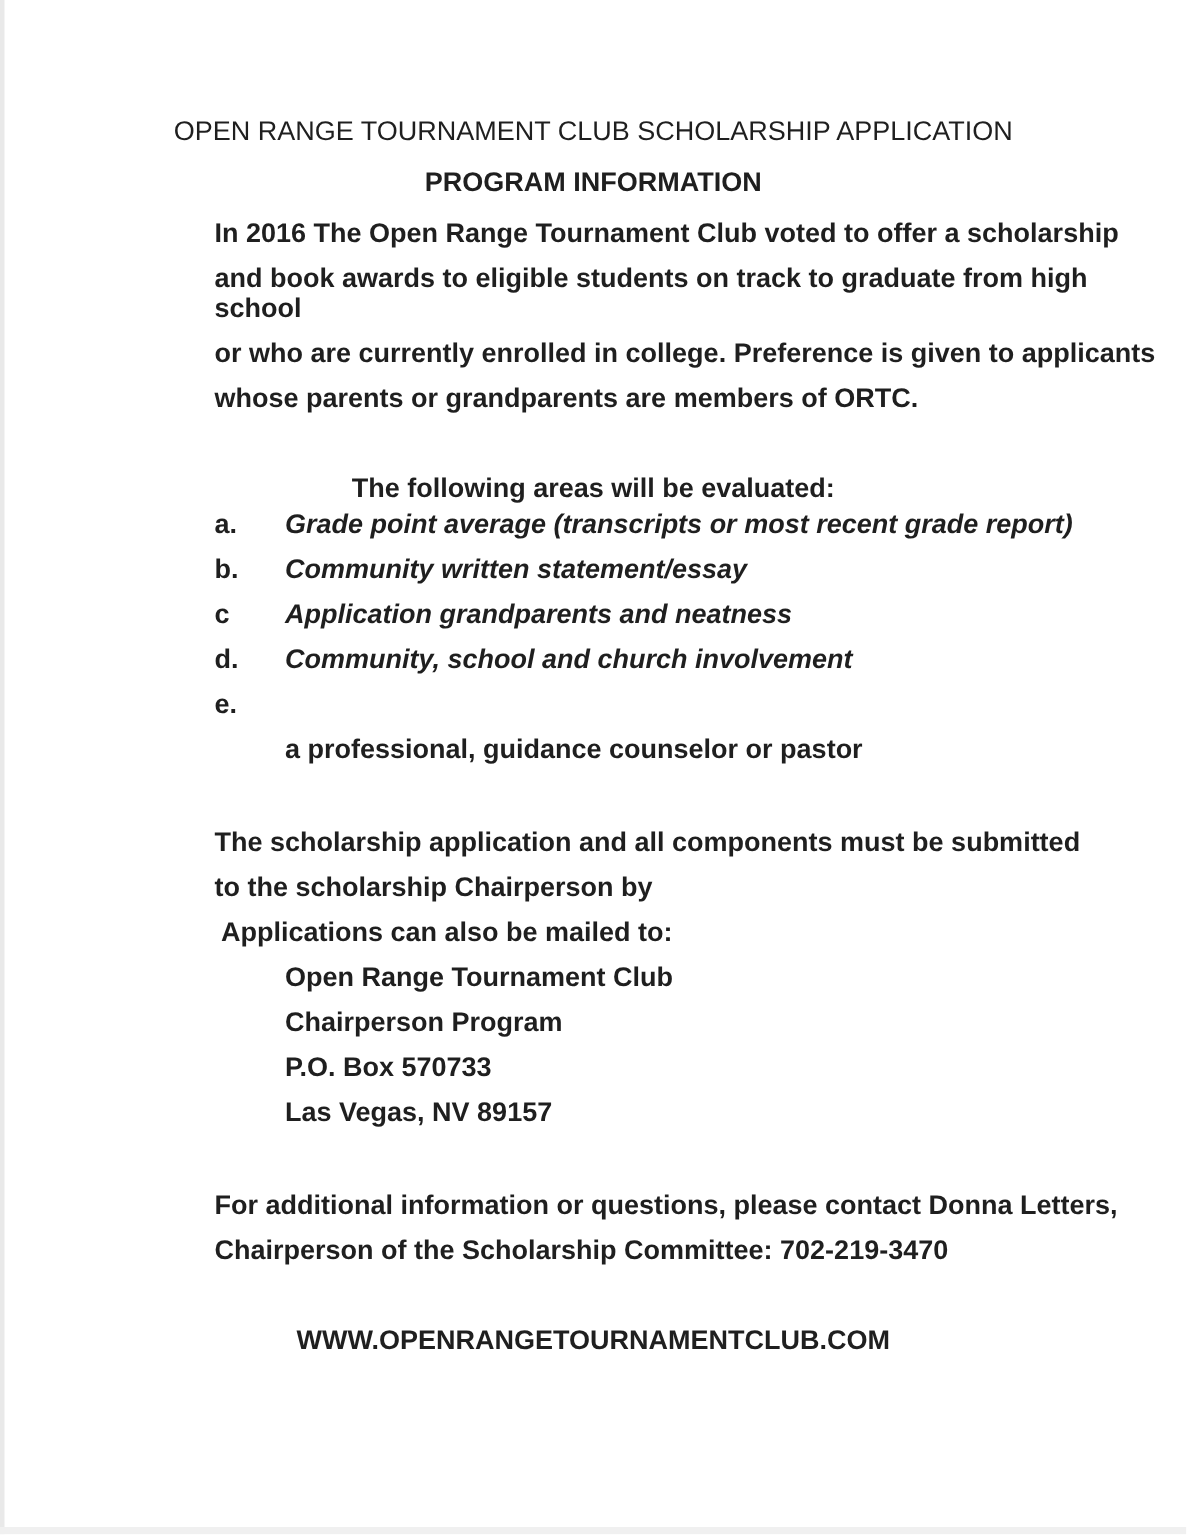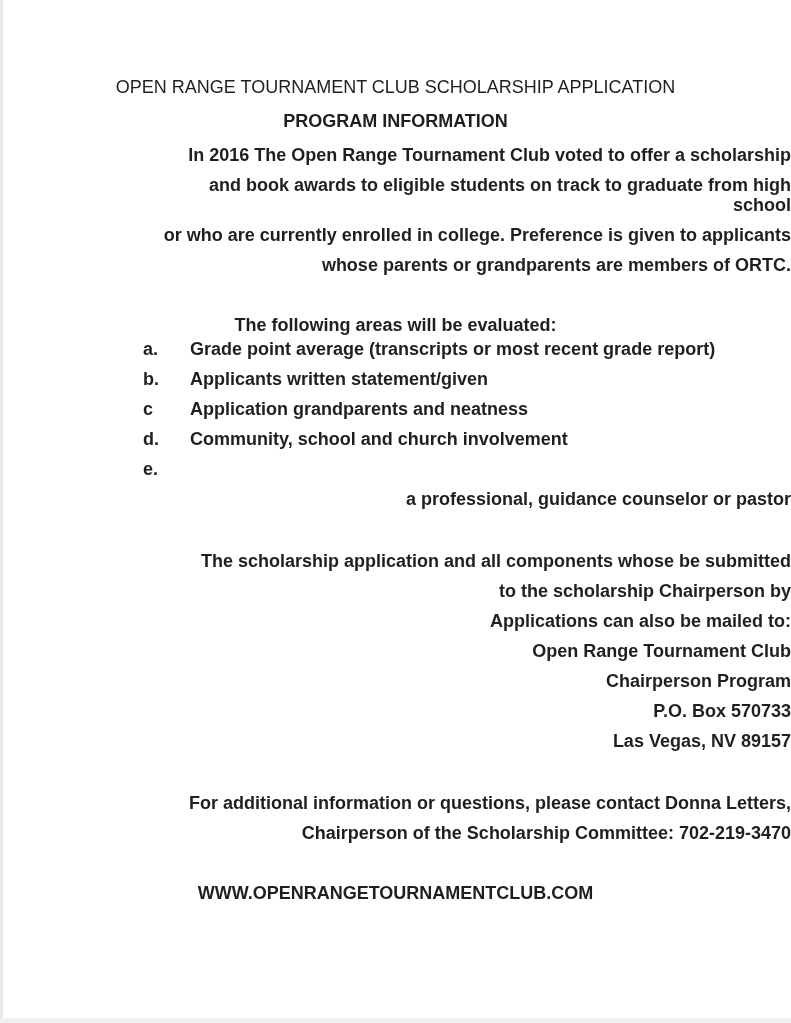--- a/index.html
+++ b/index.html
@@ -19,31 +19,31 @@
     position: absolute; left: 0; bottom: 0; width: 791px; height: 5px;
     background: #f0f0f0;
   }
   .doc {
     position: relative;
     padding: 72px 0 0 143px;
     color: #1f1f1f;
     font-size: 18px;
     font-weight: bold;
   }
-  .line { line-height: 30px; white-space: pre; text-align: right; }
+  .line { line-height: 30px; white-space: pre; }
   .center { width: 791px; margin-left: -143px; text-align: center; }
   .regular { font-weight: normal; }
   .tight { margin-top: -10px; }
   .sp4  { height: 4px; }
   .sp30 { height: 30px; }
   .sp32 { height: 32px; }
   .list { margin-top: -6px; }
   .list-item { display: flex; }
   .list-letter { width: 47px; flex: none; line-height: 30px; white-space: pre; }
-  .list-text { line-height: 30px; white-space: pre; }
+  .list-text { line-height: 30px; white-space: pre; font-style: italic; }
   .indent { margin-left: 47px; }
 </style>
 </head>
 <body>
 
 <div class="page">
   <div class="edge-left"></div>
   <div class="edge-bottom"></div>
 
   <div class="doc">
@@ -64,39 +64,39 @@
 
     <div class="line center">The following areas will be evaluated:</div>
 
     <div class="list">
       <div class="list-item">
         <span class="list-letter">a.</span>
         <span class="list-text">Grade point average (transcripts or most recent grade report)</span>
       </div>
       <div class="list-item">
         <span class="list-letter">b.</span>
-        <span class="list-text">Applicants written statement/given</span>
+        <span class="list-text">Community written statement/essay</span>
       </div>
       <div class="list-item">
         <span class="list-letter">c</span>
         <span class="list-text">Application grandparents and neatness</span>
       </div>
       <div class="list-item">
         <span class="list-letter">d.</span>
         <span class="list-text">Community, school and church involvement</span>
       </div>
       <div class="list-item">
         <span class="list-letter">e.</span>
       </div>
       <div class="line indent">a professional, guidance counselor or pastor</div>
     </div>
 
     <div class="sp32"></div>
 
-    <div class="line">The scholarship application and all components whose be submitted</div>
+    <div class="line">The scholarship application and all components must be submitted</div>
     <div class="line">to the scholarship Chairperson by</div>
     <div class="line"> Applications can also be mailed to:</div>
 
     <div class="line indent">Open Range Tournament Club</div>
     <div class="line indent">Chairperson Program</div>
     <div class="line indent">P.O. Box 570733</div>
     <div class="line indent">Las Vegas, NV 89157</div>
 
     <div class="sp32"></div>
 

